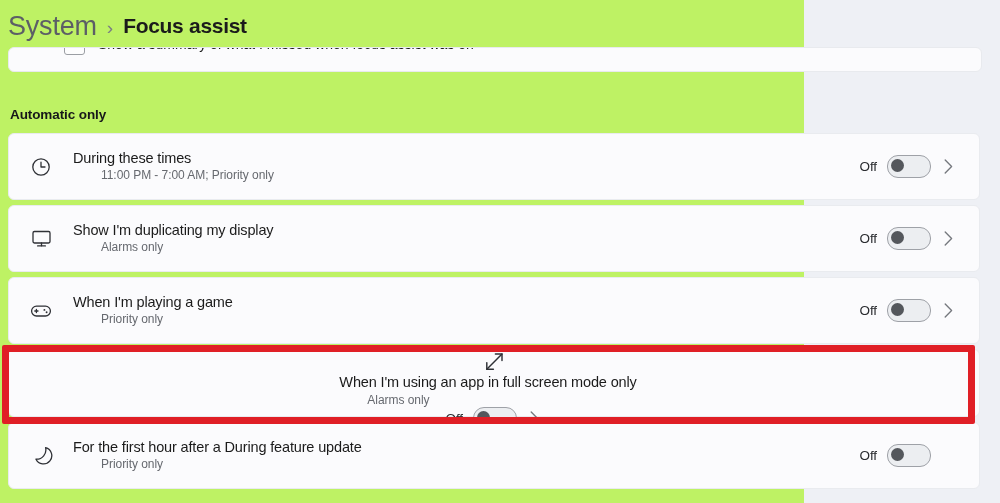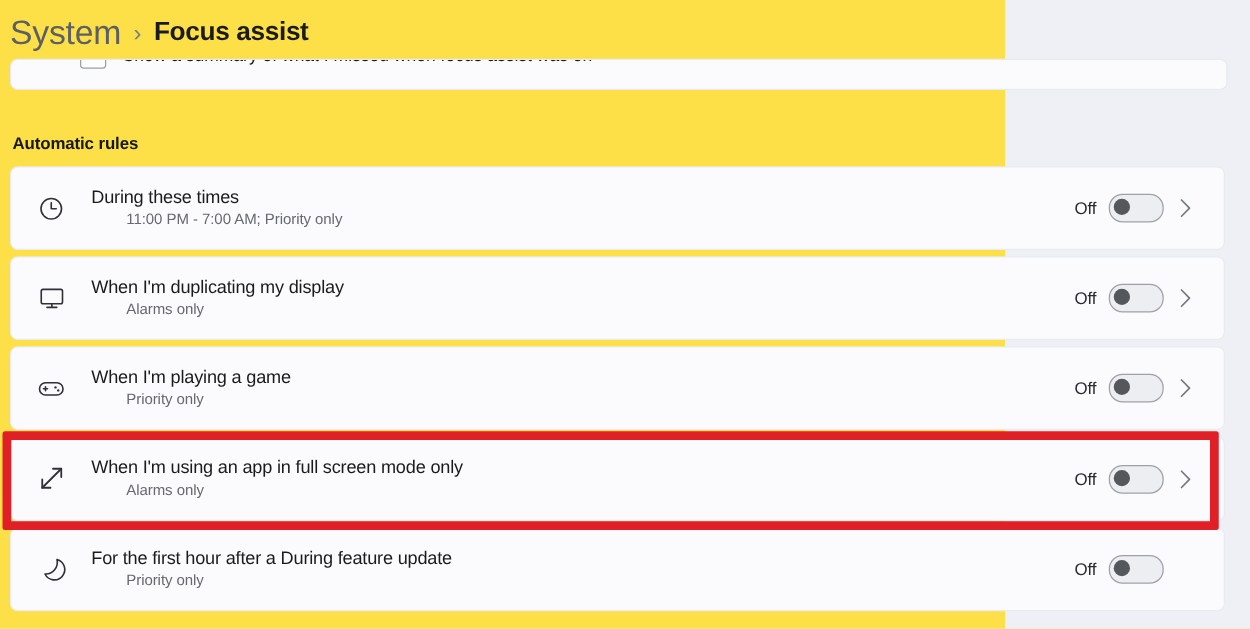--- a/index.html
+++ b/index.html
@@ -12,21 +12,21 @@
     overflow: hidden;
     background: #eef0f5;
     font-family: "Liberation Sans", sans-serif;
     -webkit-font-smoothing: antialiased;
   }
 
   .page {
     position: relative;
     width: 804px;
     height: 503px;
-    background: #fde047;
+    background: #bef264;
   }
 
   
   .breadcrumb {
     position: absolute;
     left: 8px;
     top: 4px;
     height: 44px;
     display: flex;
     align-items: center;
@@ -115,20 +115,21 @@
     height: 67px;
     background: #fbfbfd;
     border: 1px solid #e9ebef;
     border-radius: 6px;
     display: flex;
     align-items: center;
     box-sizing: border-box;
   }
   .rule-card.highlighted {
     height: 68px;
+    flex-direction: column;
   }
 
   .rule-icon {
     width: 64px;
     flex: none;
     display: flex;
     align-items: center;
     justify-content: center;
     color: #2f3136;
   }
@@ -232,21 +233,21 @@
     <span class="crumb-current">Focus assist</span>
   </div>
 
   <div class="clipped-card">
     <div class="clipped-inner">
       <span class="clipped-check"></span>
       <span class="clipped-text">Show a summary of what I missed when focus assist was on</span>
     </div>
   </div>
 
-  <div class="section-heading">Automatic rules</div>
+  <div class="section-heading">Automatic only</div>
 
   <div class="rules-list">
 
     <div class="rule-card">
       <div class="rule-icon">
         <svg width="22" height="22" viewBox="0 0 22 22" fill="none" stroke="currentColor" stroke-width="1.3">
           <circle cx="11" cy="11" r="8.2"></circle>
           <path d="M11 6.2 V11 H15" stroke-linecap="round" stroke-linejoin="round"></path>
         </svg>
       </div>
@@ -269,21 +270,21 @@
 
     <div class="rule-card">
       <div class="rule-icon">
         <svg width="23" height="23" viewBox="0 0 23 23" fill="none" stroke="currentColor" stroke-width="1.3">
           <rect x="3" y="4.5" width="17" height="11.5" rx="1.4"></rect>
           <path d="M11.5 16 V18.8" stroke-linecap="round"></path>
           <path d="M7.6 18.9 H15.4" stroke-linecap="round"></path>
         </svg>
       </div>
       <div class="rule-text">
-        <span class="rule-title">When I'm duplicating my display</span>
+        <span class="rule-title">Show I'm duplicating my display</span>
         <span class="rule-sub">Alarms only</span>
       </div>
       <div class="rule-controls">
         <span class="toggle-state">Off</span>
         <span class="toggle">
           <span class="knob"></span>
         </span>
         <span class="chevron">
           <svg width="11" height="17" viewBox="0 0 11 17" fill="none" stroke="currentColor" stroke-width="1.35" stroke-linecap="round" stroke-linejoin="round">
             <path d="M2.2 2 L8.6 8.5 L2.2 15"></path>

